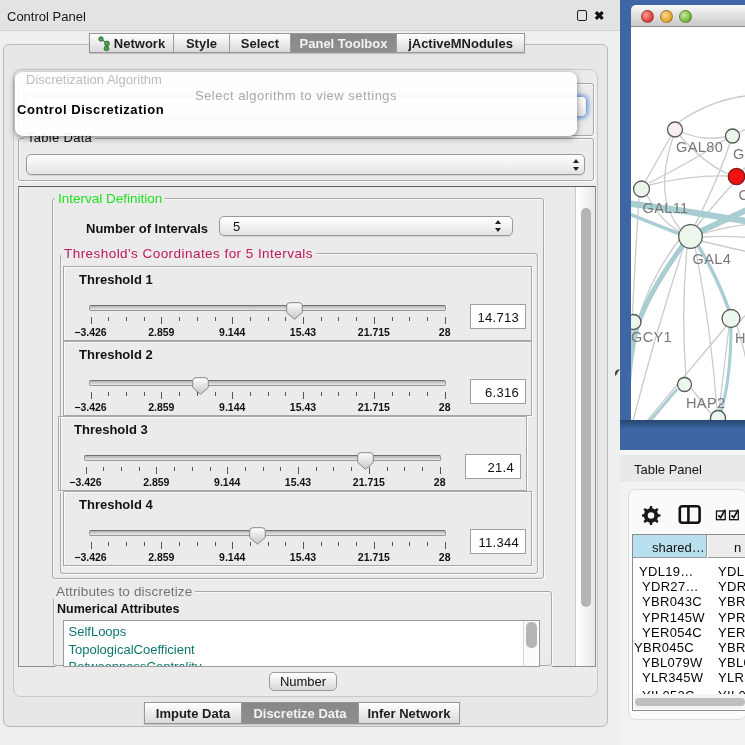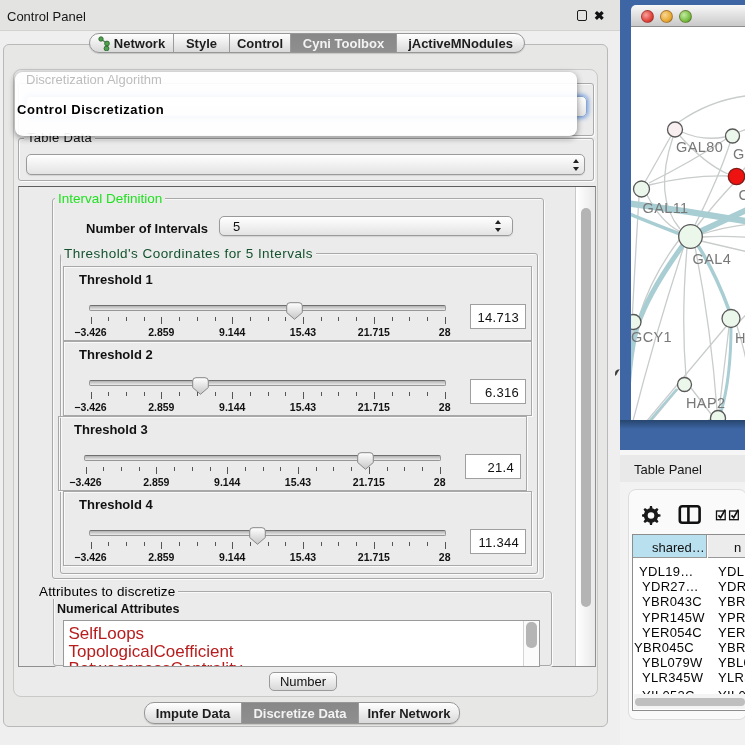--- a/index.html
+++ b/index.html
@@ -6,21 +6,21 @@
 .abs{position:absolute}
 
 #titlebar{left:0;top:0;width:620px;height:30px;background:#e3e3e1;border-bottom:1px solid #d2d2d0}
 #titlebar .t{position:absolute;left:7px;top:9px;font-size:13px;color:#161616}
 #floatbtn{left:577px;top:10px;width:8px;height:9px;border:1.5px solid #1c1c1c;border-radius:2px}
 #closebtn{left:594px;top:7.5px;font-size:12.5px;font-weight:bold;color:#111}
 
 #outerpanel{left:3px;top:44px;width:603px;height:681px;border:1px solid #b9b9b9;border-radius:6px;background:#e7e7e6}
 #innerpanel{left:13px;top:69px;width:583px;height:626px;border:1px solid #c9c9c9;border-radius:8px;background:#ebebeb}
 
-.seg{display:flex;position:absolute;height:18px;border:1px solid #979797;border-radius:10px;overflow:hidden;background:linear-gradient(#ffffff,#d9d9d9);box-shadow:0 1px 1px rgba(0,0,0,0.15)}
+.seg{display:flex;position:absolute;height:18px;border:1px solid #979797;border-radius:0;overflow:hidden;background:linear-gradient(#ffffff,#d9d9d9);box-shadow:0 1px 1px rgba(0,0,0,0.15)}
 .seg .s{display:flex;align-items:center;justify-content:center;font-weight:bold;font-size:13px;color:#1d1d1d;border-right:1px solid #9b9b9b;white-space:nowrap}
 .seg .s:last-child{border-right:none}
 .seg .sel{background:linear-gradient(#888888,#8f8f8f);color:#f3f3f3}
 #toptabs{left:89px;top:33px}
 #bottabs{left:144px;top:702px;height:20px}
 
 .grp{position:absolute;border:1px solid #a9a9a9;border-radius:3px;box-shadow:1px 1px 0 rgba(255,255,255,0.85), inset 1px 1px 0 rgba(255,255,255,0.7)}
 .grplabel{position:absolute;background:#ebebeb;padding:0 3px;font-size:13.5px;line-height:14px}
 
 .combo{position:absolute;border:1px solid #9a9a9a;border-radius:5px;background:linear-gradient(#ffffff,#e3e3e3);box-shadow:0 1px 1px rgba(0,0,0,0.1)}
@@ -35,21 +35,21 @@
 
 .thr{position:absolute;border:1px solid #a8a8a8;box-shadow:1px 1px 0 rgba(255,255,255,0.85), inset 1px 1px 0 rgba(255,255,255,0.7)}
 .thr .name{position:absolute;left:15px;top:5px;font-weight:bold;font-size:13px}
 .track{position:absolute;height:4px;border:1px solid #979797;border-top-color:#6f6f6f;border-radius:2px;background:linear-gradient(#b2b2b2,#ebebeb)}
 .thumbp{position:absolute;width:17px;height:18px}
 .vbox{position:absolute;width:56px;height:25px;background:#ffffff;border:1px solid #9f9f9f;font-size:13px;letter-spacing:0.3px;text-align:right;padding:5px 6px 0 0;box-sizing:border-box}
 .tick{position:absolute;width:1px;background:#555}
 .rlab{position:absolute;font-size:10.5px;font-weight:bold;color:#111;transform:translateX(-50%)}
 
 #attrlist{left:63px;top:620px;width:475px;height:45px;background:#ffffff;border:1px solid #9a9a9a;overflow:hidden}
-#attrlist .it{position:absolute;left:4.5px;font-size:17px;color:#b91c1c}
+#attrlist .it{position:absolute;left:4.5px;font-size:13px;color:#0f766e}
 
 #applybtn{left:269px;top:672px;width:66px;height:16px;border:1px solid #9a9a9a;border-radius:5px;background:linear-gradient(#ffffff,#d8d8d8);text-align:center;font-size:13px;padding-top:1px;box-sizing:content-box}
 
 #popup{left:15px;top:72px;width:562px;height:64px;background:rgba(255,255,255,0.93);border-radius:8px;box-shadow:0 2px 6px rgba(0,0,0,0.45)}
 #popup .ghost{position:absolute;left:11px;top:0px;color:#bdbdbd;font-size:13px}
 #popup .prompt{position:absolute;left:0;top:16px;width:100%;text-align:center;color:#a9a9a9;font-size:13px;letter-spacing:0.5px}
 #popup .i1{position:absolute;left:2px;top:30px;font-weight:bold;font-size:13px;color:#000;letter-spacing:0.55px}
 #popup .i2{position:absolute;left:1px;top:45px;font-size:13px;color:#000;letter-spacing:0.5px}
 
 #blueframe{left:620px;top:0;width:125px;height:450px;background:#3e65a4}
@@ -79,22 +79,22 @@
 
 <div id="toptabs" class="seg">
  <div class="s" style="width:83px"><svg width="12" height="15" viewBox="0 0 12 15" style="margin-right:4px">
         <line x1="3" y1="3" x2="9" y2="7.5" stroke="#5a7a5a" stroke-width="1.1"></line>
         <line x1="9" y1="7.5" x2="8.5" y2="12.5" stroke="#5a7a5a" stroke-width="1.1"></line>
         <circle cx="3" cy="3" r="2.2" fill="#4fa04f" stroke="#2e6b2e" stroke-width="0.9"></circle>
         <circle cx="9" cy="7.5" r="2.4" fill="#4fa04f" stroke="#2e6b2e" stroke-width="0.9"></circle>
         <circle cx="8.5" cy="12.5" r="2.4" fill="#4fa04f" stroke="#2e6b2e" stroke-width="0.9"></circle>
       </svg>Network</div>
  <div class="s" style="width:55px">Style</div>
- <div class="s" style="width:60px">Control</div>
- <div class="s sel" style="width:105px">Cyni Toolbox</div>
+ <div class="s" style="width:60px">Select</div>
+ <div class="s sel" style="width:105px">Panel Toolbox</div>
  <div class="s" style="width:127px">jActiveMNodules</div>
 </div>
 
 <div class="grp" style="left:18px;top:83px;width:574px;height:51px"></div>
 <div class="combo" style="left:26px;top:96px;width:559px;height:19px;border-color:#8aa6cf;box-shadow:0 0 4px 1.5px rgba(86,140,220,0.8)"></div>
 
 <div class="grp" style="left:18px;top:138px;width:574px;height:41px"></div>
 <div class="grplabel" style="left:24px;top:131px;font-size:13px;letter-spacing:0.3px">Table Data</div>
 <div class="combo" style="left:26px;top:154px;width:557px;height:19px">
     <span class="updown" style="left:546px;top:2.5px"></span>
@@ -108,21 +108,21 @@
 
 <div class="grp" style="left:52px;top:198px;width:490px;height:379px"></div>
 <div class="grplabel" style="left:55px;top:192px;color:#21e121">Interval Definition</div>
 <div class="abs" style="left:86px;top:221px;font-weight:bold">Number of Intervals</div>
 <div class="combo" style="left:219px;top:216px;width:292px;height:18px">
     <span class="txt" style="left:13px;top:2px">5</span>
     <span class="updown" style="left:275px;top:2px"></span>
   </div>
 
 <div class="grp" style="left:60px;top:253px;width:476px;height:319px"></div>
-<div class="grplabel" style="left:61px;top:247px;color:#14532d;letter-spacing:0.45px">Threshold's Coordinates for 5 Intervals</div>
+<div class="grplabel" style="left:61px;top:247px;color:#be185d;letter-spacing:0.45px">Threshold's Coordinates for 5 Intervals</div>
 
 <svg width="0" height="0" style="position:absolute">
     <defs>
       <linearGradient id="tg" x1="0" y1="0" x2="0" y2="1">
         <stop offset="0" stop-color="#ffffff"></stop>
         <stop offset="1" stop-color="#c6c6c6"></stop>
       </linearGradient>
     </defs>
   </svg>
 <div class="thr abs" style="left:63px;top:266px;width:467px;height:73px">
@@ -260,40 +260,41 @@
 <div class="rlab" style="left:26.5px;top:59px">−3.426</div>
     <div class="rlab" style="left:97.3px;top:59px">2.859</div>
     <div class="rlab" style="left:168.2px;top:59px">9.144</div>
     <div class="rlab" style="left:239.0px;top:59px">15.43</div>
     <div class="rlab" style="left:309.9px;top:59px">21.715</div>
     <div class="rlab" style="left:380.7px;top:59px">28</div>
 <div class="vbox" style="left:406px;top:37px">11.344</div>
 </div>
 
 <div class="grp" style="left:53px;top:591px;width:497px;height:73px"></div>
-<div class="grplabel" style="left:36px;top:585px;color:#000000;letter-spacing:0.15px">Attributes to discretize</div>
+<div class="grplabel" style="left:53px;top:585px;color:#737373;letter-spacing:0.15px">Attributes to discretize</div>
 <div class="abs" style="left:57px;top:602px;font-weight:bold;font-size:12.5px">Numerical Attributes</div>
 <div id="attrlist" class="abs">
   <div class="it" style="top:3px">SelfLoops</div>
   <div class="it" style="top:21px">TopologicalCoefficient</div>
   <div class="it" style="top:38px">BetweennessCentrality</div>
   <div style="position:absolute;right:0;top:0;width:15px;height:45px;border-left:1px solid #d5d5d5;background:#fbfbfb"></div>
   <div style="position:absolute;right:2px;top:1px;width:11px;height:26px;background:#b5b5b5;border-radius:5px"></div>
 </div>
 
 <div id="applybtn" class="abs">Number</div>
 
 <div id="bottabs" class="seg">
  <div class="s" style="width:96px">Impute Data</div>
  <div class="s sel" style="width:116px">Discretize Data</div>
  <div class="s" style="width:100px">Infer Network</div>
 </div>
 
 <div id="popup" class="abs">
   <div class="ghost">Discretization Algorithm</div>
+  <div class="prompt">Select algorithm to view settings</div>
   <div class="i1">Control Discretization</div>
 </div>
 
 <svg class="abs" style="left:613px;top:366px" width="9" height="12" viewBox="0 0 9 12">
     <path d="M 2.2,10 C 1.6,5.5 2.6,3.6 6.8,3.2 L 4.6,6.4 C 4,8 3.4,9 2.2,10 Z" fill="#3d3d3d"></path>
   </svg>
 
 <div id="blueframe" class="abs"></div>
 <div id="wtitle" class="abs"></div>
 <div class="tl abs" style="left:641px;background:radial-gradient(circle at 4px 4px,#f5a29d,#e3443c 60%,#a02a24)"></div>

